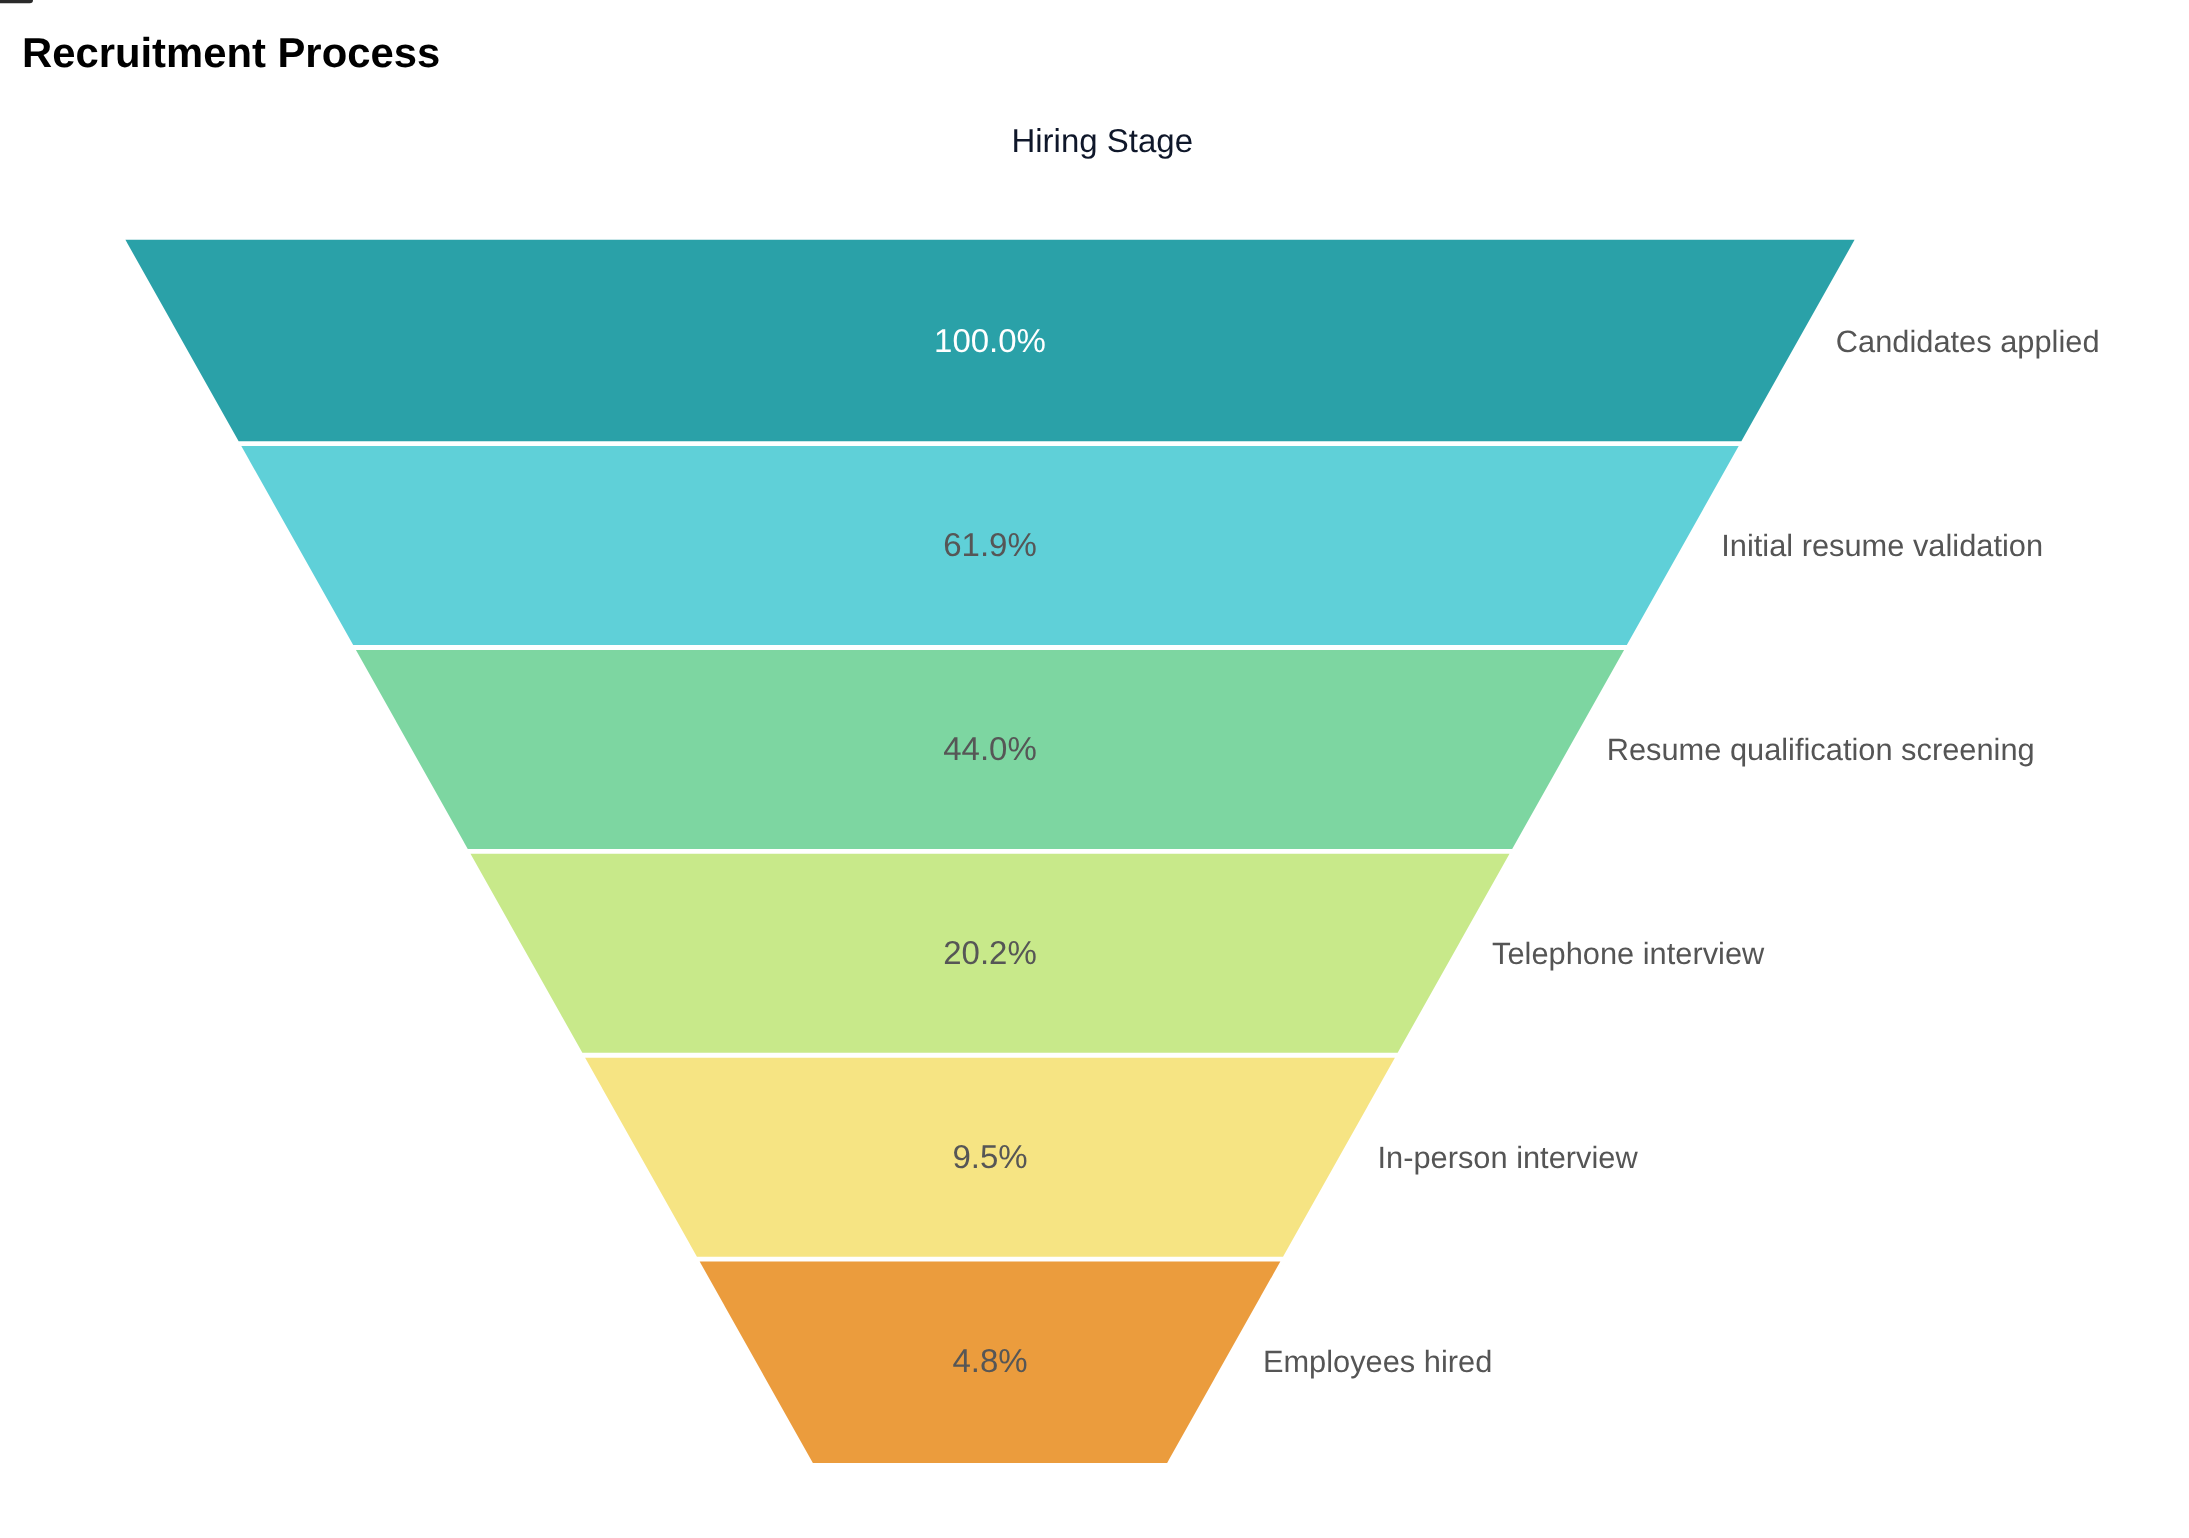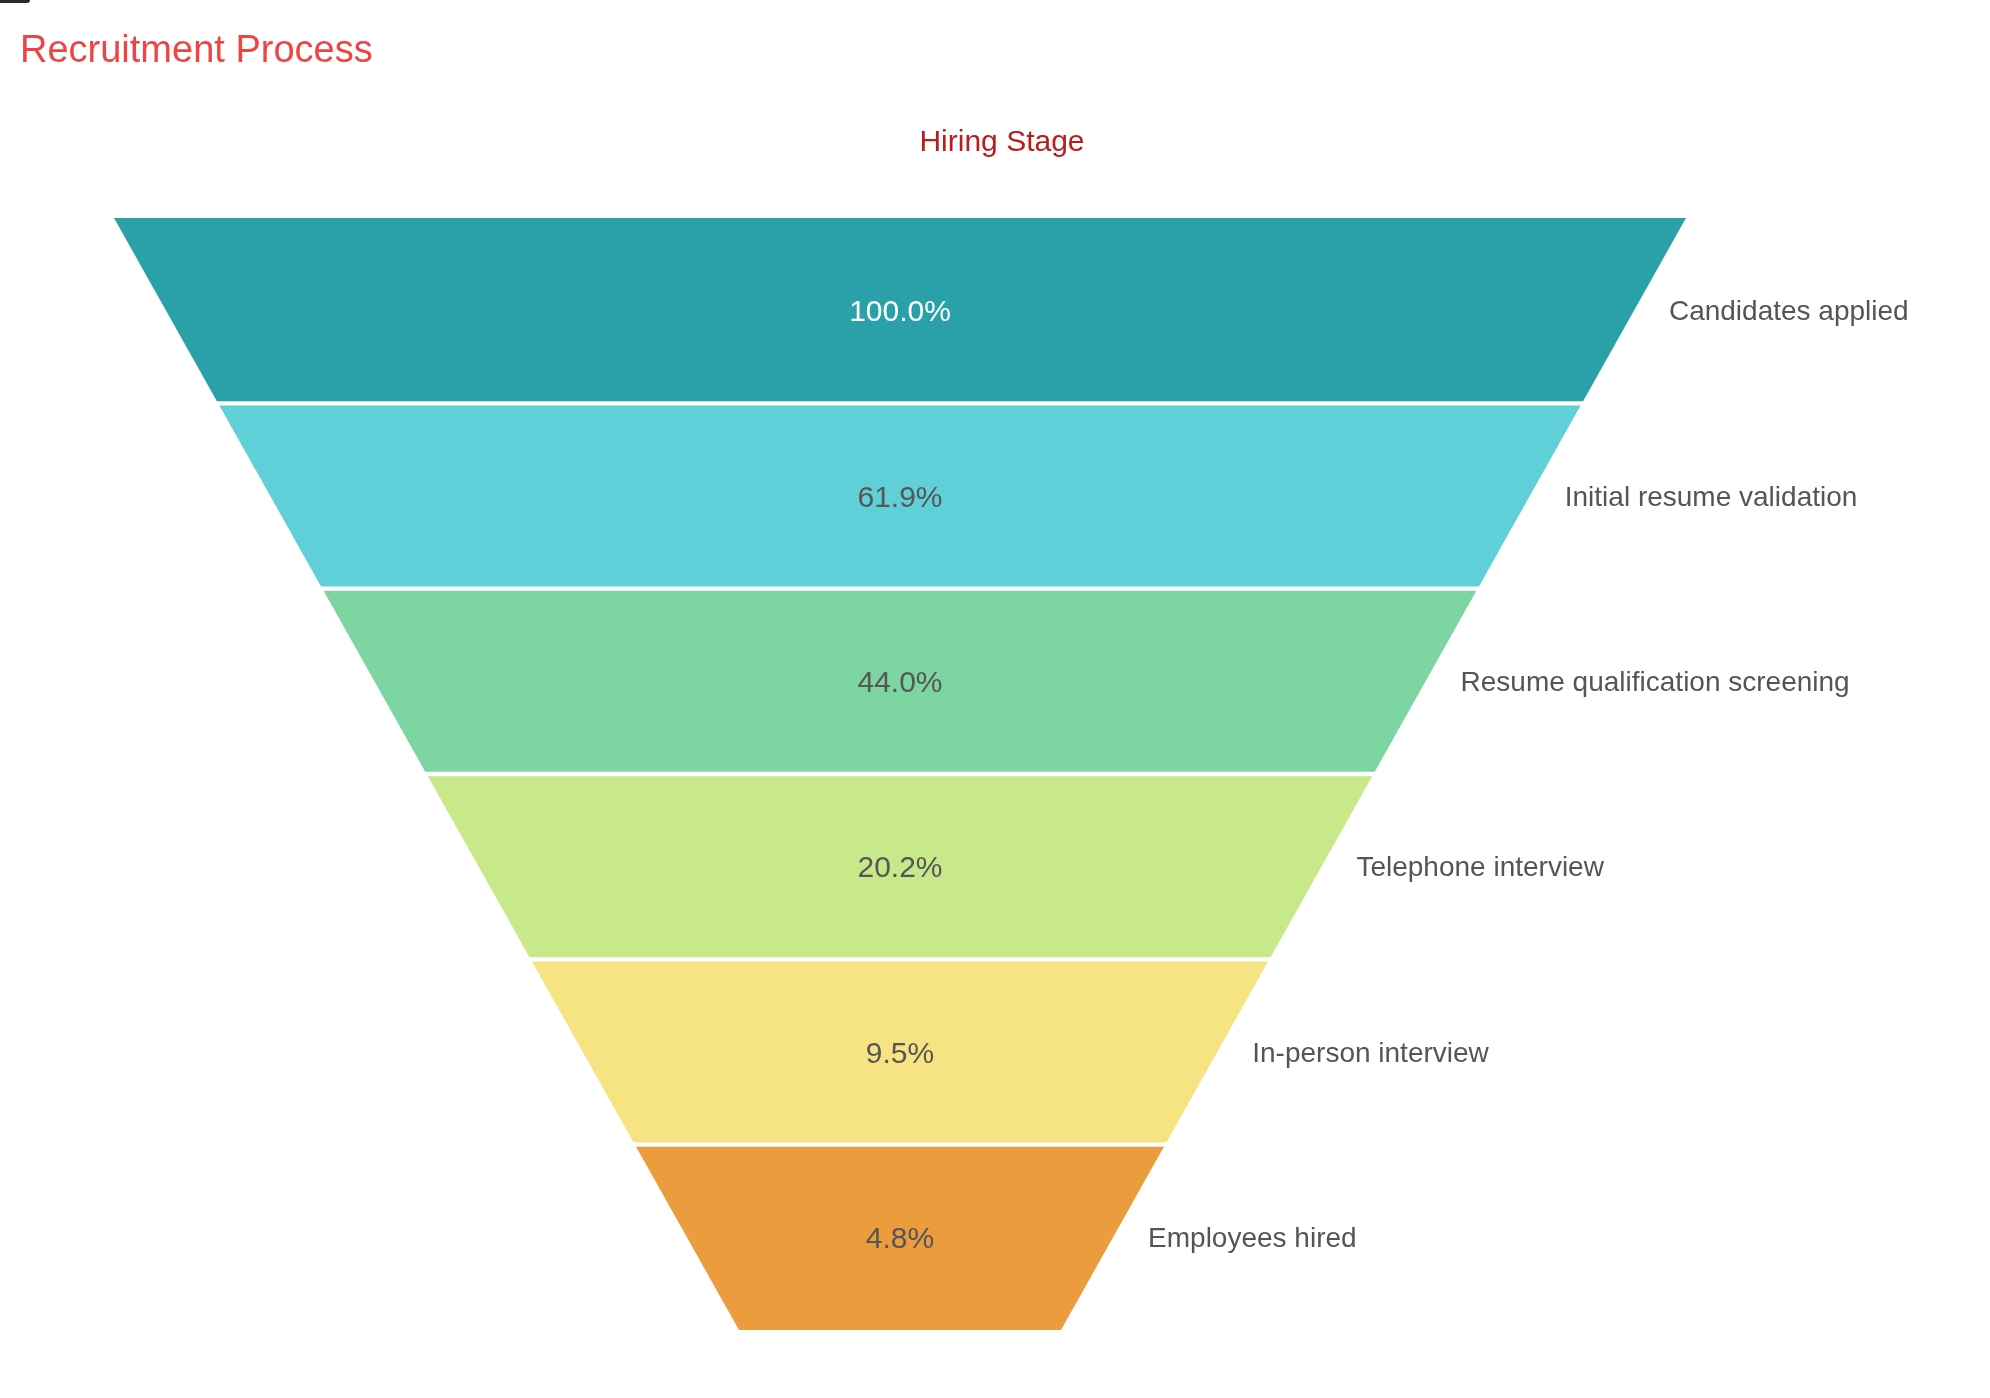--- a/index.html
+++ b/index.html
@@ -24,32 +24,32 @@
     width: 30px;
     height: 3px;
     background: #2a2a2a;
     border-bottom-right-radius: 3px;
   }
   .chart-title {
     position: absolute;
     left: 20px;
     top: 28px;
     font-size: 38px;
-    font-weight: normal;
-    color: #ef4444;
+    font-weight: bold;
+    color: #000000;
     letter-spacing: 0px;
     white-space: nowrap;
   }
   .axis-title {
     position: absolute;
     left: 1002px;
-    top: 124px;
+    top: 112px;
     transform: translateX(-50%);
     font-size: 30px;
-    color: #b91c1c;
+    color: #0f172a;
     white-space: nowrap;
     text-align: center;
   }
   svg.funnel-svg {
     position: absolute;
     left: 0;
     top: 0;
   }
   svg.funnel-svg text {
     font-family: "Liberation Sans", "DejaVu Sans", sans-serif;

